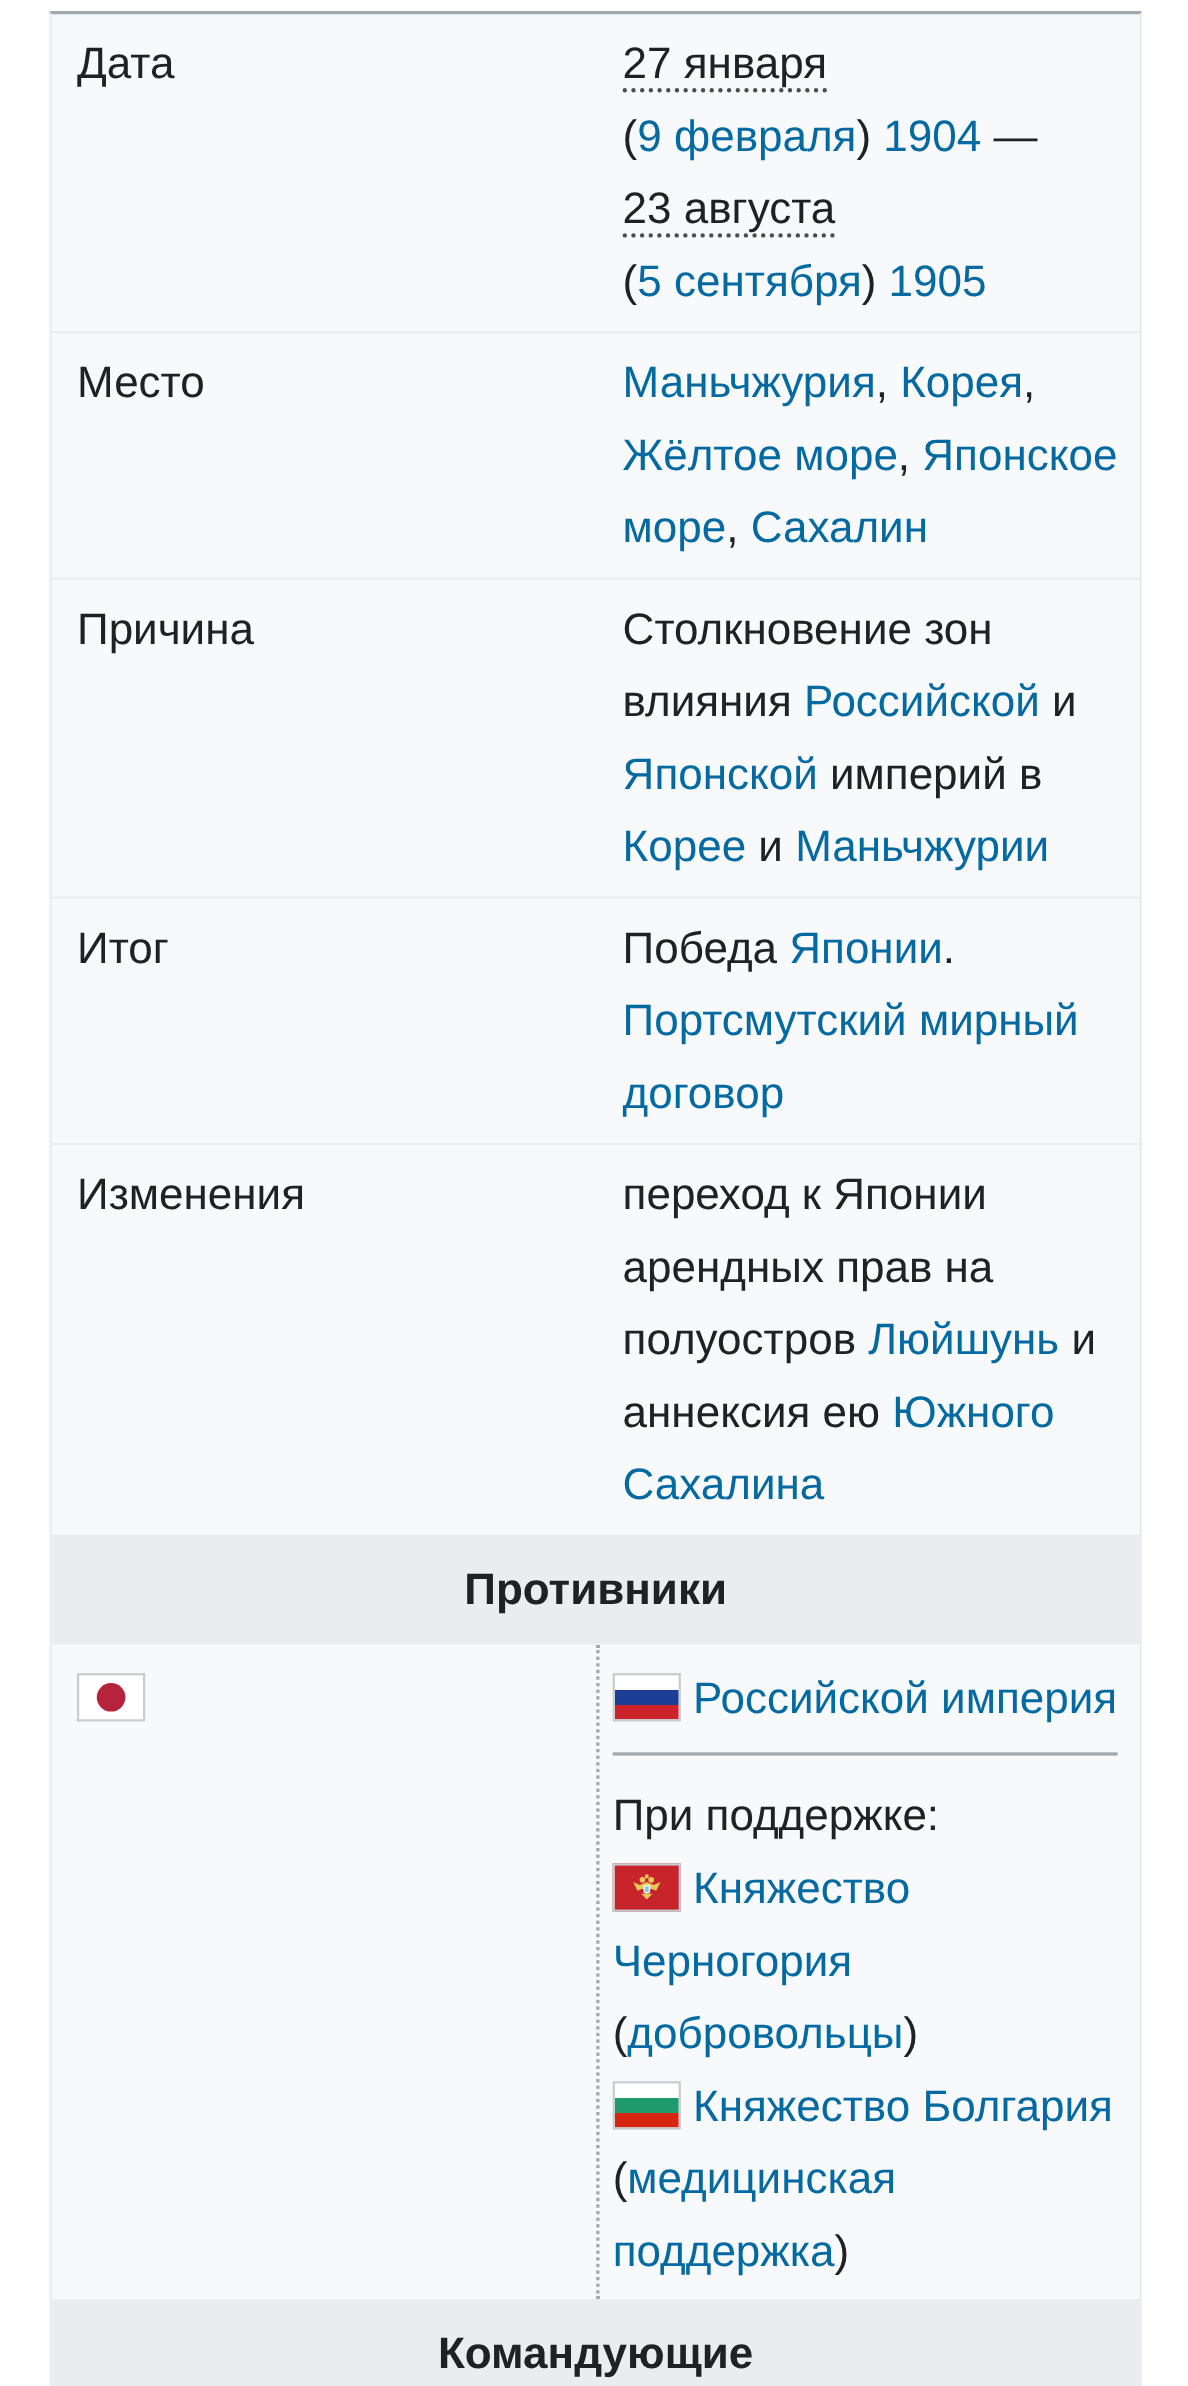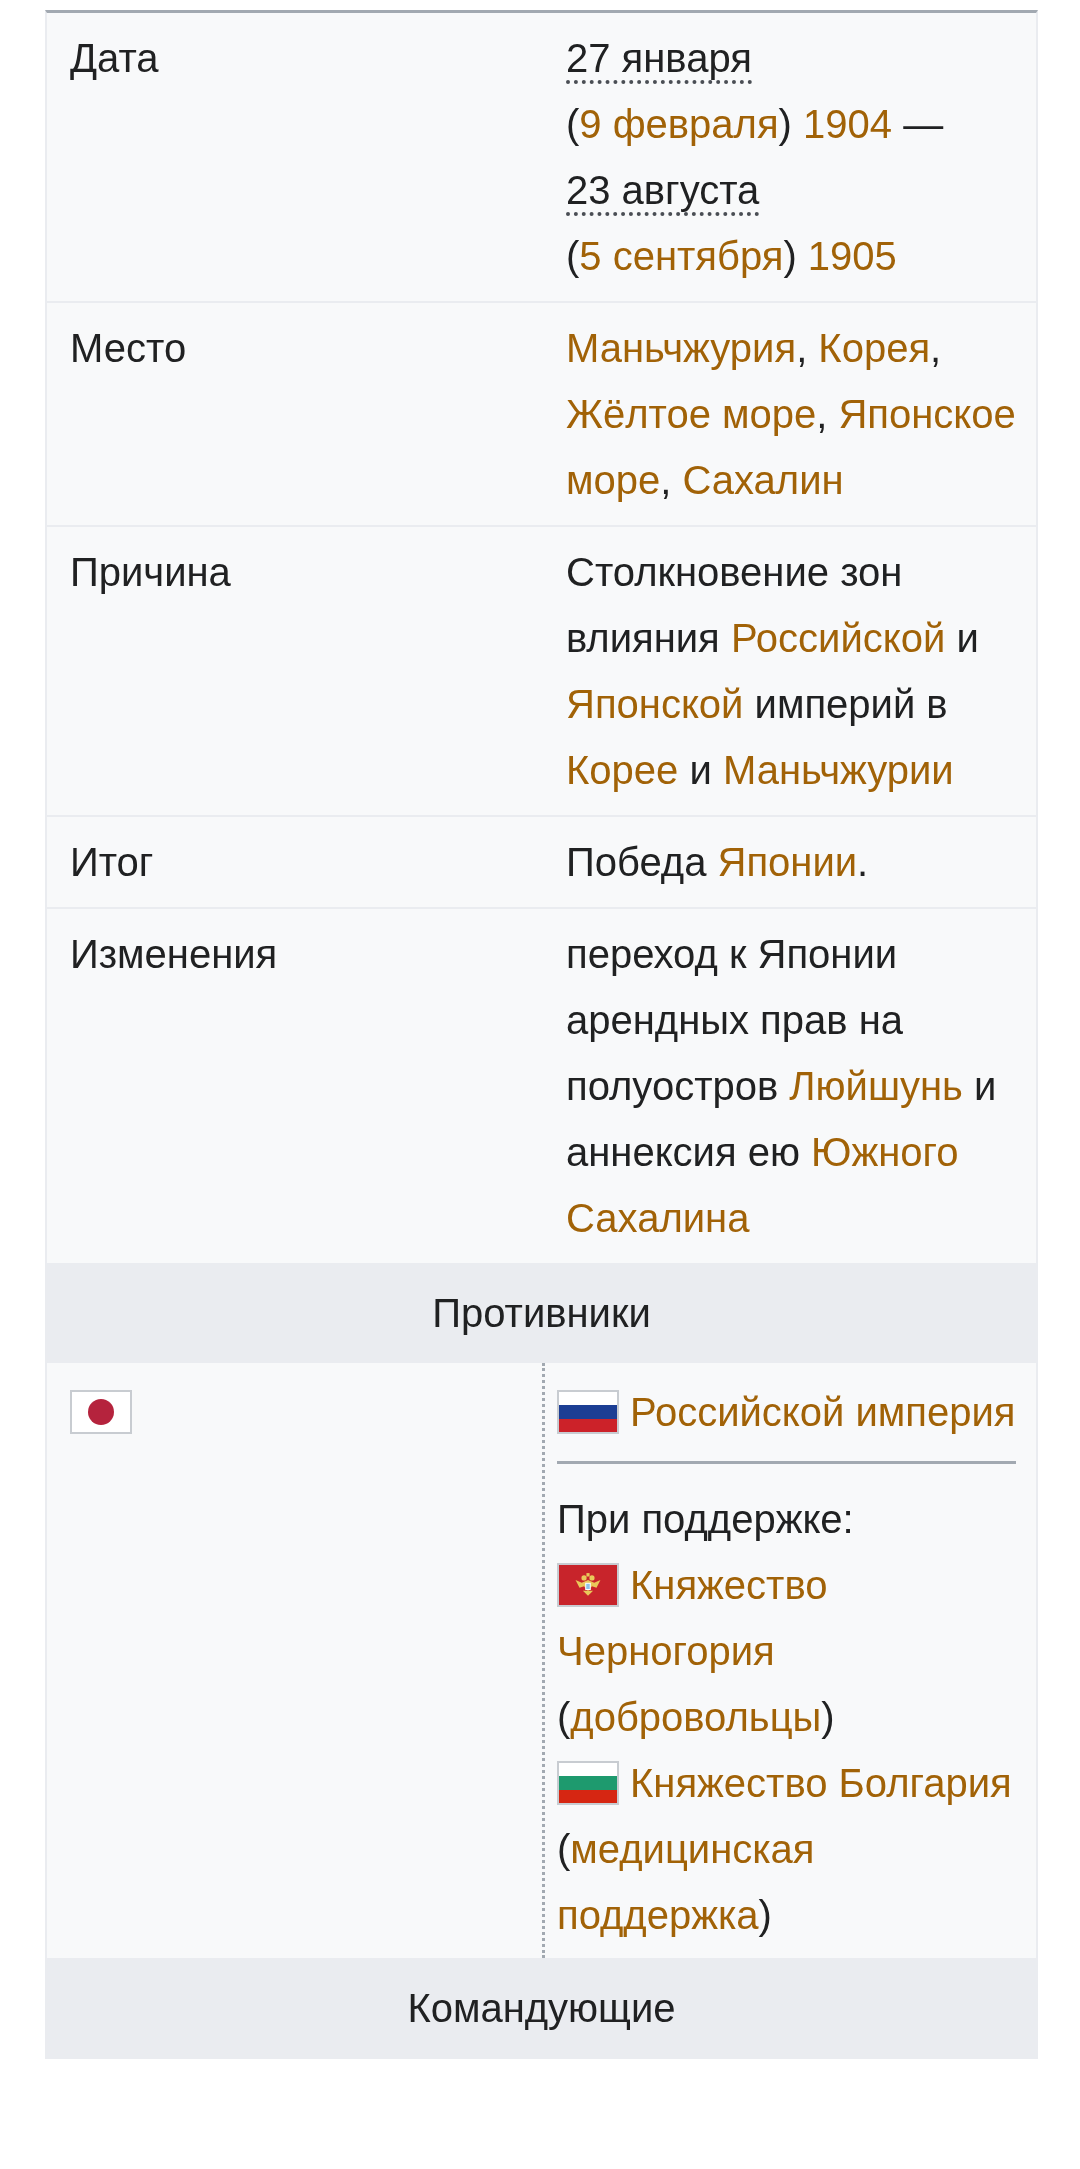--- a/index.html
+++ b/index.html
@@ -15,26 +15,26 @@
     border-top:3px solid #a2a9b1;
     border-left:2px solid #eaecf0;
     border-right:2px solid #eaecf0;
   }
   .row{display:flex;padding:12px 0}
   .row + .row{border-top:2px solid #eaecf0}
   .row .label{flex:0 0 519px;box-sizing:border-box;padding-left:23px;font-weight:400}
   .row .value{flex:1;box-sizing:border-box;padding-right:32px}
   .hdr{
     background:#eaecf0;height:100px;line-height:100px;
-    text-align:center;font-weight:400;
+    text-align:center;font-weight:700;
   }
   .opps{display:flex}
   .opp-left{flex:0 0 495px;box-sizing:border-box;padding:16px 10px 10px 23px}
   .opp-right{flex:1;box-sizing:border-box;border-left:3px dotted #a2a9b1;padding:16px 20px 10px 12px}
-  .lnk{color:#a16207;text-decoration:none;cursor:pointer}
+  .lnk{color:#0369a1;text-decoration:none;cursor:pointer}
   .julian{border-bottom:4px dotted #4a4e54}
   .it{}
   .nw{white-space:nowrap}
   .sep{border-top:3px solid #a2a9b1;height:0;margin:16px 0 22px}
   .flag{
     display:inline-block;width:58px;height:40px;box-sizing:content-box;
     background:#fff;border:2px solid #c8ccd1;
     vertical-align:middle;margin-right:11px;position:relative;top:-3px;
   }
   .flag-japan::after{
@@ -61,21 +61,21 @@
     <div class="value"><a class="lnk" href="#"><span class="nw">Маньчжурия</span></a><span><span class="nw">, </span></span><a class="lnk" href="#"><span class="nw">Корея</span></a><span><span class="nw">,</span><br></span><a class="lnk" href="#"><span class="nw">Жёлтое море</span></a><span><span class="nw">, </span></span><a class="lnk" href="#"><span class="nw">Японское</span><br><span class="nw">море</span></a><span><span class="nw">, </span></span><a class="lnk" href="#"><span class="nw">Сахалин</span></a></div>
   </div>
 
   <div class="row">
     <div class="label">Причина</div>
     <div class="value"><span><span class="nw">Столкновение зон</span><br><span class="nw">влияния </span></span><a class="lnk" href="#"><span class="nw">Российской</span></a><span><span class="nw"> и</span><br></span><a class="lnk" href="#"><span class="nw">Японской</span></a><span><span class="nw"> империй в</span><br></span><a class="lnk" href="#"><span class="nw">Корее</span></a><span><span class="nw"> и </span></span><a class="lnk" href="#"><span class="nw">Маньчжурии</span></a></div>
   </div>
 
   <div class="row">
     <div class="label">Итог</div>
-    <div class="value"><span><span class="nw">Победа </span></span><a class="lnk" href="#"><span class="nw">Японии</span></a><span><span class="nw">.</span><br></span></div>
+    <div class="value"><span><span class="nw">Победа </span></span><a class="lnk" href="#"><span class="nw">Японии</span></a><span><span class="nw">.</span><br></span><a class="lnk" href="#"><span class="nw">Портсмутский мирный</span><br><span class="nw">договор</span></a></div>
   </div>
 
   <div class="row">
     <div class="label">Изменения</div>
     <div class="value"><span><span class="nw">переход к Японии</span><br><span class="nw">арендных прав на</span><br><span class="nw">полуостров </span></span><a class="lnk" href="#"><span class="nw">Люйшунь</span></a><span><span class="nw"> и</span><br><span class="nw">аннексия ею </span></span><a class="lnk" href="#"><span class="nw">Южного</span><br><span class="nw">Сахалина</span></a></div>
   </div>
 
   <div class="hdr">Противники</div>
 
   <div class="opps">

